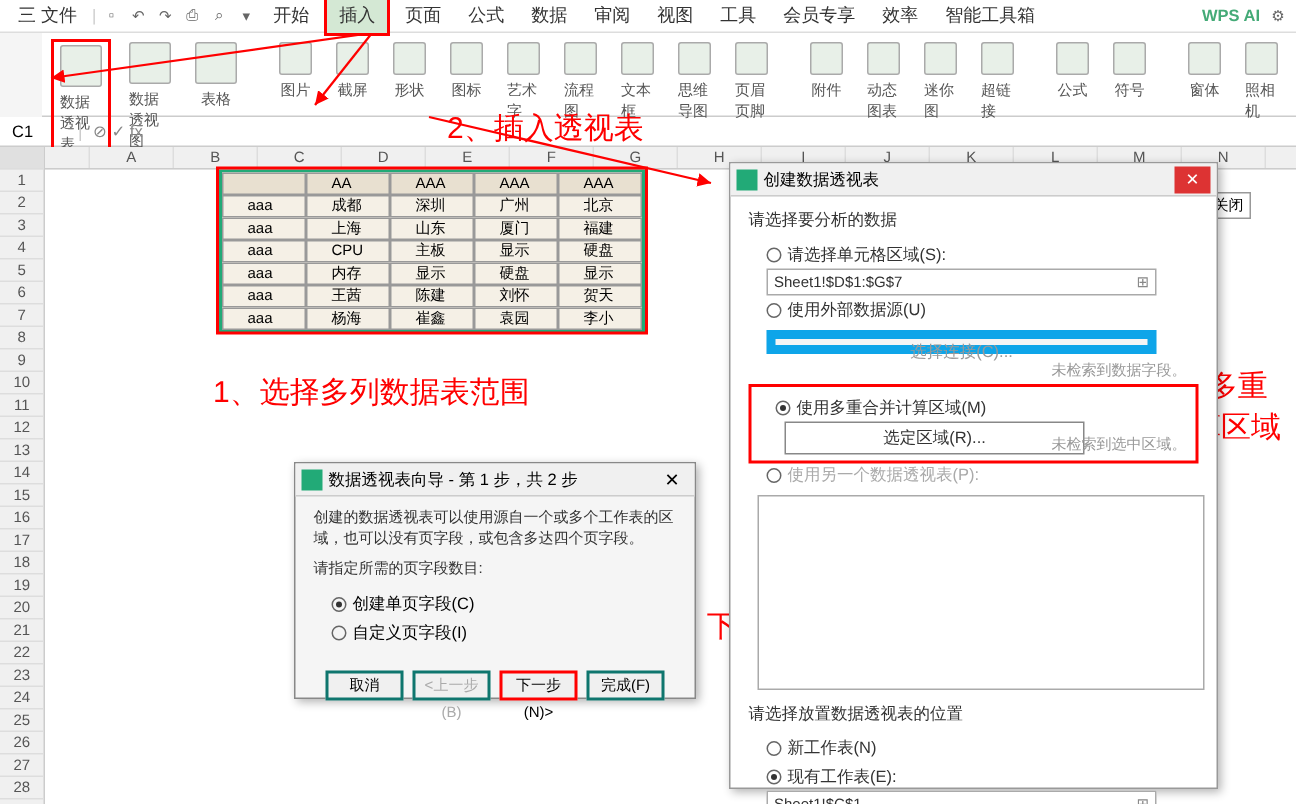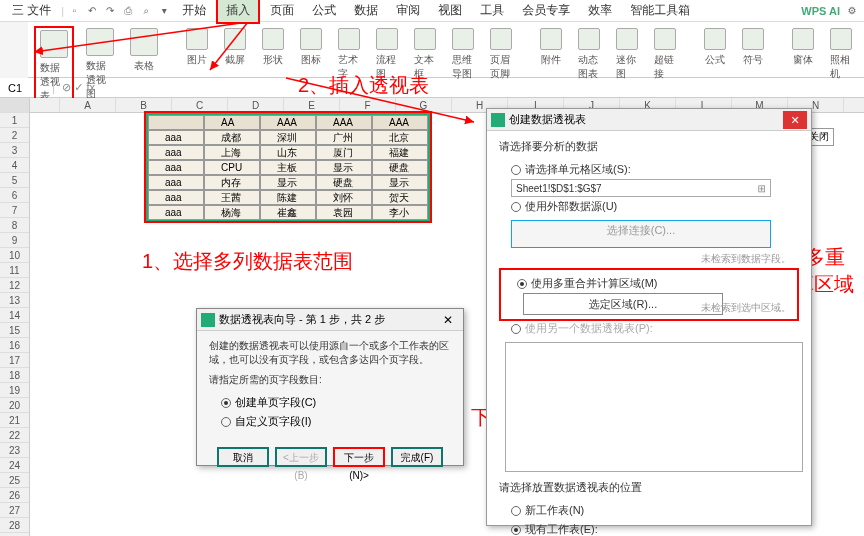--- a/index.html
+++ b/index.html
@@ -53,21 +53,21 @@
 .dlg-title { height: 22px; background: #f0f0f0; display: flex; align-items: center; padding: 0 4px; font-size: 11px; border-bottom: 1px solid #ccc; }
 .dlg-title-icon { width: 14px; height: 14px; background: #2a7; margin-right: 4px; }
 .dlg-close { margin-left: auto; width: 24px; height: 18px; background: #d33; color: #fff; text-align: center; line-height: 18px; font-size: 11px; }
 .dlg-body { padding: 8px 12px; font-size: 11px; color: #333; }
 .dlg-section { margin-bottom: 6px; }
 .radio-row { display: flex; align-items: center; gap: 4px; padding: 2px 0 2px 12px; }
 .radio { width: 10px; height: 10px; border: 1px solid #666; border-radius: 50%; display: inline-block; position: relative; }
 .radio.checked::after { content: ''; position: absolute; top: 2px; left: 2px; width: 4px; height: 4px; background: #333; border-radius: 50%; }
 .input-box { width: 260px; height: 18px; border: 1px solid #aaa; padding: 0 4px; font-size: 10px; margin-left: 12px; background: #fff; display: flex; align-items: center; }
 .input-box .pick { margin-left: auto; font-size: 10px; color: #888; }
-.dlg-btn-wide { width: 260px; height: 28px; border: 1px solid #0ea5e9; background: #f5f5f5; text-align: center; line-height: 18px; font-size: 11px; margin: 4px 0 4px 12px; color: #999; }
+.dlg-btn-wide { width: 260px; height: 16px; border: 6px solid #0ea5e9; background: #f5f5f5; text-align: center; line-height: 18px; font-size: 11px; margin: 4px 0 4px 12px; color: #999; }
 .red-section { border: 2px solid red; padding: 4px; margin: 2px 0; }
 .selected-btn { width: 200px; height: 22px; border: 1px solid #888; background: #fff; text-align: center; line-height: 20px; font-size: 11px; margin-left: 18px; }
 .gray-hint { font-size: 10px; color: #999; margin-left: 8px; }
 .list-area { width: 298px; height: 130px; border: 1px solid #aaa; margin: 4px 0 8px 6px; background: #fff; }
 
 
 .dialog2 { position: absolute; top: 308px; left: 196px; width: 268px; height: 158px; background: #f5f5f5; border: 1px solid #888; box-shadow: 2px 2px 6px rgba(0,0,0,0.3); }
 .dlg2-body { padding: 8px 12px; font-size: 11px; }
 .dlg2-text { font-size: 10px; color: #333; line-height: 1.4; margin-bottom: 6px; }
 .dlg2-btns { display: flex; gap: 6px; justify-content: center; margin-top: 16px; }

